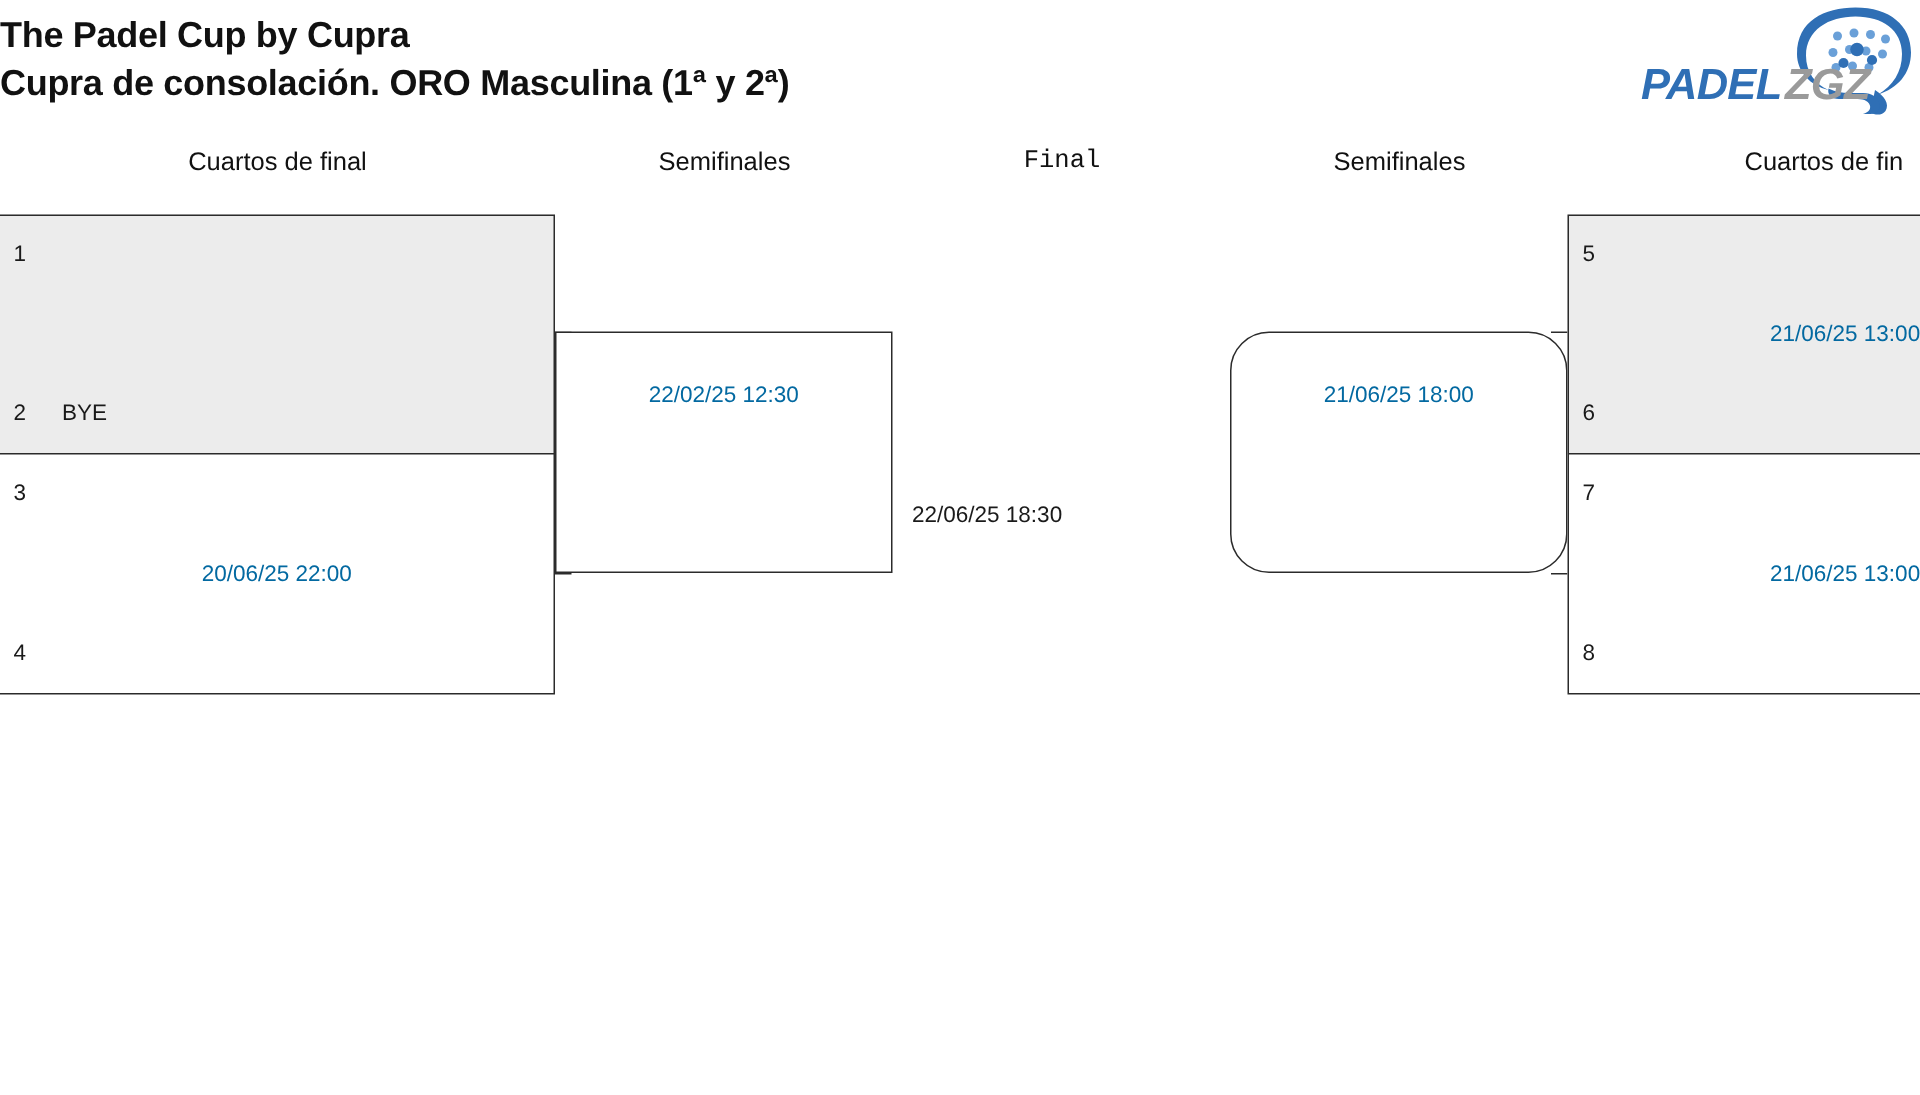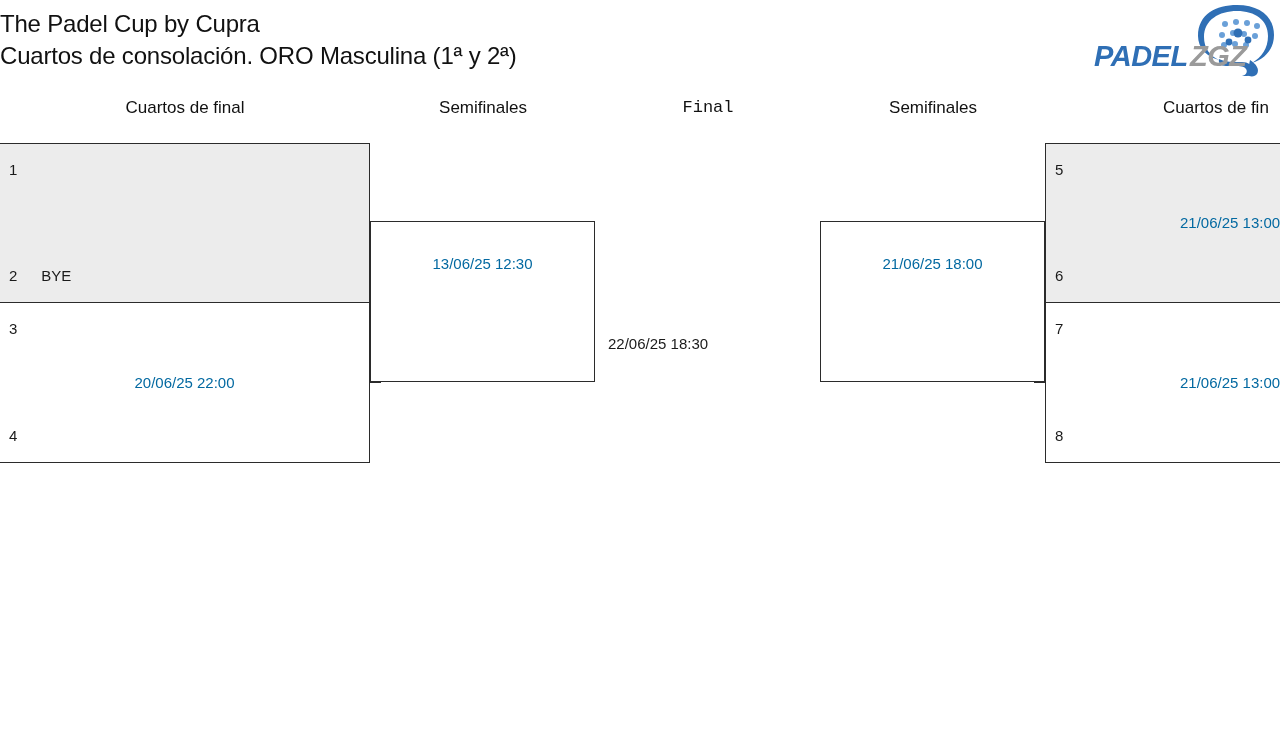--- a/index.html
+++ b/index.html
@@ -24,21 +24,21 @@
     width: 1280px;
     height: 92px;
   }
   #title-block {
     position: absolute;
     left: 0; top: 8px;
   }
   .title-line {
     font-size: 24px;
     line-height: 32px;
-    font-weight: 400;
+    font-weight: 700;
     letter-spacing: -0.2px;
     color: #111111;
     white-space: nowrap;
   }
 
   
   #logo {
     position: absolute;
     right: 2px;
     top: 2px;
@@ -126,21 +126,21 @@
     text-align: left;
   }
 </style>
 </head>
 <body>
 
 <div id="header">
 
   <div id="title-block">
     <div class="title-line">The Padel Cup by Cupra</div>
-    <div class="title-line">Cuartos de consolación. ORO Masculina (1ª y 2ª)</div>
+    <div class="title-line">Cupra de consolación. ORO Masculina (1ª y 2ª)</div>
   </div>
 
   <div id="logo">
     <svg width="186" height="76" viewBox="0 0 186 76" xmlns="http://www.w3.org/2000/svg">
 
       <path d="M106 34 C106 12 124 3 145 3 C168 3 182 15 182 33 C182 47 173 57 160 61 L160 61
                C170 55 176 46 176 34 C176 18 163 9 145 9 C127 9 112 18 112 35
                C112 46 118 54 127 58 C115 55 106 46 106 34 Z" fill="#2f6fb5"></path>
 
       <path d="M158 58 C164 62 168 67 165 72 C163 75 158 75 155 73 C160 72 162 68 157 63 Z" fill="#2f6fb5"></path>
@@ -193,26 +193,26 @@
 <div class="match-box" style="left:-1px; top:302px; width:371px; height:161px;">
   <div class="seed seed-top seed-left">3</div>
   <div class="match-date date-center-mid">20/06/25 22:00</div>
   <div class="seed seed-bottom seed-left">4</div>
 </div>
 
 <div class="connector" style="left:370px; top:221px; width:11px;"></div>
 <div class="connector" style="left:370px; top:382px; width:11px;"></div>
 
 <div class="match-box" style="left:370px; top:221px; width:225px; height:161px;">
-  <div class="match-date date-sf">13/06/25 12:30</div>
+  <div class="match-date date-sf">22/02/25 12:30</div>
 </div>
 
 <div id="final-date" style="left:608px; top:335px; width:200px;">22/06/25 18:30</div>
 
-<div class="match-box" style="left:820px; top:221px; width:225px; height:161px;">
+<div class="match-box" style="left:820px; top:221px; width:225px; height:161px;border-radius:26px;">
   <div class="match-date date-sf">21/06/25 18:00</div>
 </div>
 
 <div class="connector" style="left:1034px; top:221px; width:11px;"></div>
 <div class="connector" style="left:1034px; top:382px; width:11px;"></div>
 
 <div class="match-box shaded" style="left:1045px; top:143px; width:371px; height:160px;">
   <div class="seed seed-top seed-left">5</div>
   <div class="match-date date-right-qf">21/06/25 13:00</div>
   <div class="seed seed-bottom seed-left">6</div>

